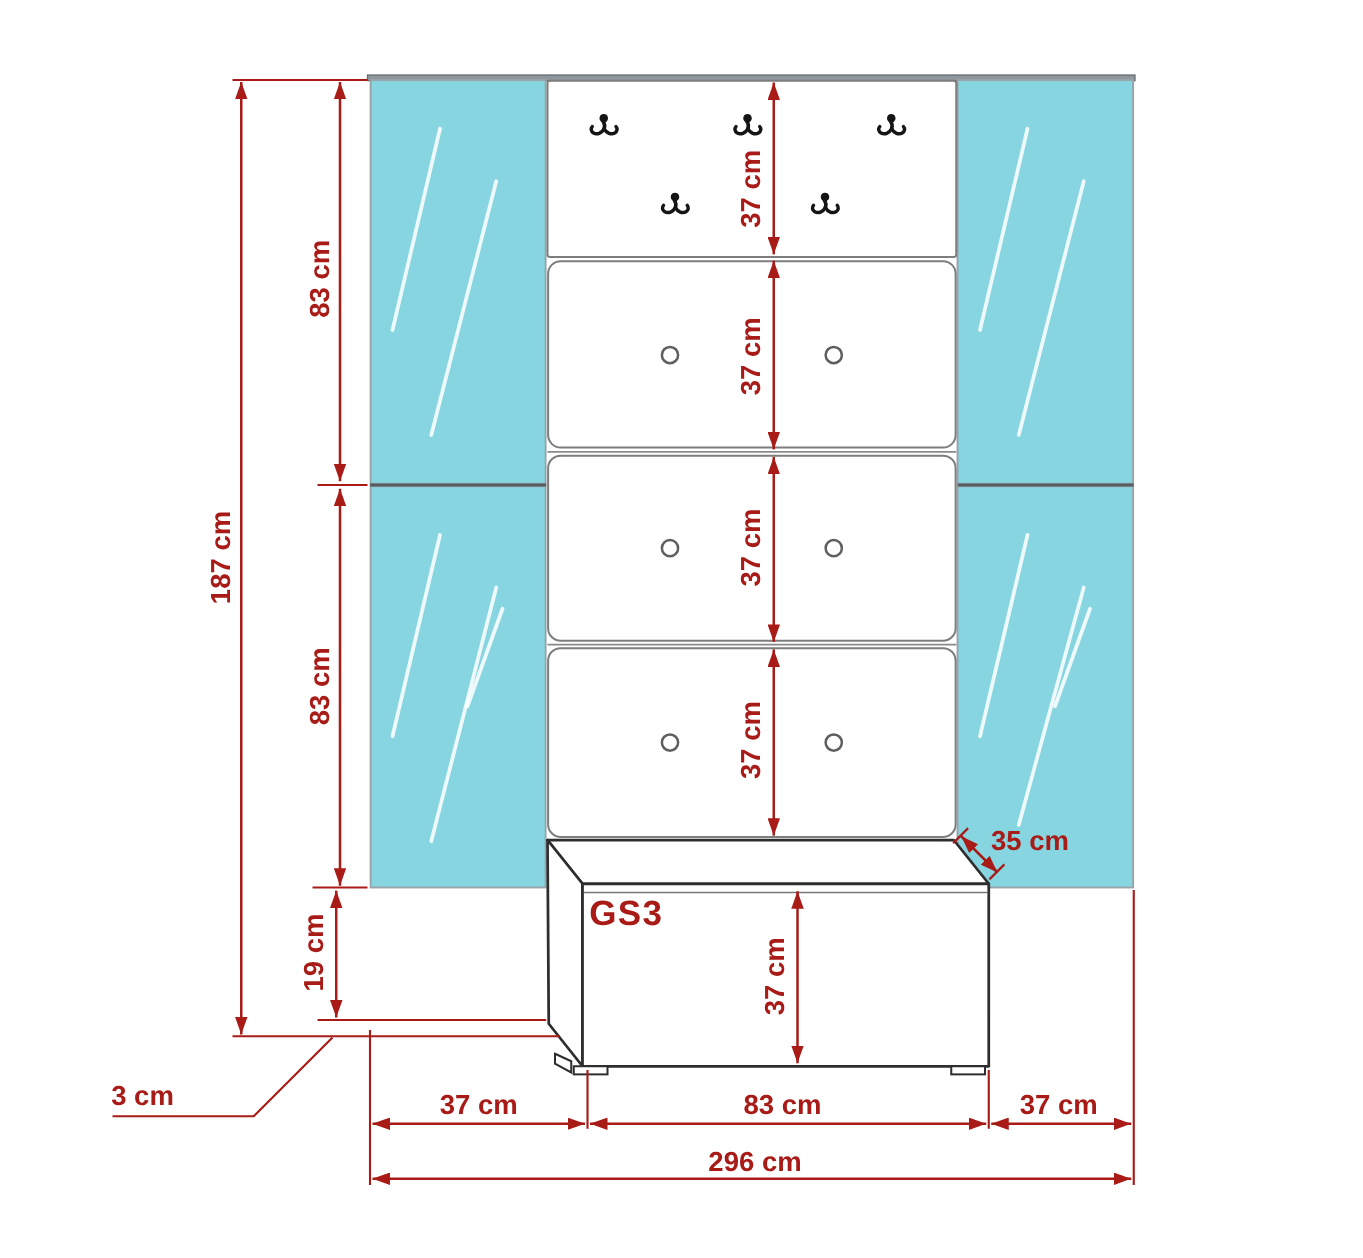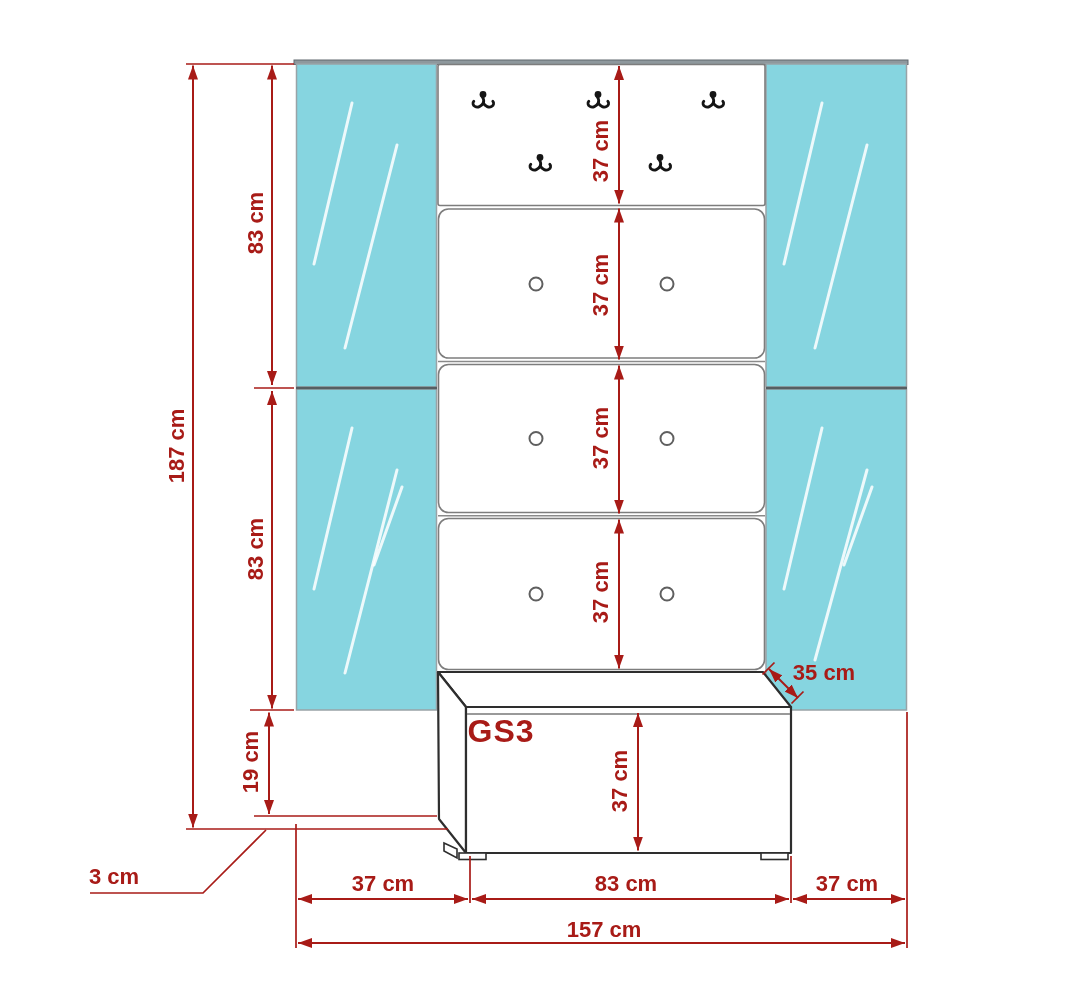--- a/index.html
+++ b/index.html
@@ -13,21 +13,21 @@
     position:relative;width:1090px;height:1006px;background:#ffffff;
     font-family:"Liberation Sans", sans-serif;overflow:hidden;
   }
   .stage svg{position:absolute;left:0;top:0;}
   .dim{
     position:absolute;color:var(--dimension-red);font-weight:bold;
     font-size:22px;line-height:1;white-space:nowrap;
     transform:translate(-50%,-50%);
   }
   .dim.v{transform:translate(-50%,-50%) rotate(-90deg);}
-  .dim.model{font-size:32px;letter-spacing:1px;}
+  .dim.model{font-size:28px;letter-spacing:1px;}
   .rdl{stroke:var(--dimension-red);stroke-width:2;fill:none;}
   .rpl{stroke:var(--dimension-red);stroke-width:1.7;fill:none;}
   .mk{fill:var(--dimension-red);}
   .mirror{fill:var(--mirror-glass);stroke:#99a3a7;stroke-width:1.5;}
   .msplit{stroke:#565e62;stroke-width:2.5;}
   .streak{stroke:#ffffff;stroke-width:3;stroke-linecap:round;opacity:0.85;fill:none;}
   .topbar{fill:#8e989d;stroke:#61696e;stroke-width:1;}
   .panel{fill:#ffffff;stroke:var(--panel-border);stroke-width:1.6;}
   .divline{stroke:#8a8a8a;stroke-width:1.5;}
   .knob{fill:#ffffff;stroke:#5f5f5f;stroke-width:2;}
@@ -172,15 +172,15 @@
 <div class="dim v" style="left:601px;top:151px;">37 cm</div>
 <div class="dim v" style="left:601px;top:285px;">37 cm</div>
 <div class="dim v" style="left:601px;top:438px;">37 cm</div>
 <div class="dim v" style="left:601px;top:592px;">37 cm</div>
 <div class="dim v" style="left:620px;top:781px;">37 cm</div>
 <div class="dim" style="left:824px;top:673px;">35 cm</div>
 <div class="dim model" style="left:501px;top:731px;">GS3</div>
 <div class="dim" style="left:383px;top:884px;">37 cm</div>
 <div class="dim" style="left:626px;top:884px;">83 cm</div>
 <div class="dim" style="left:847px;top:884px;">37 cm</div>
-<div class="dim" style="left:604px;top:930px;">157 cm</div>
+<div class="dim" style="left:604px;top:930px;">296 cm</div>
 
 </div>
 
 </body></html>

